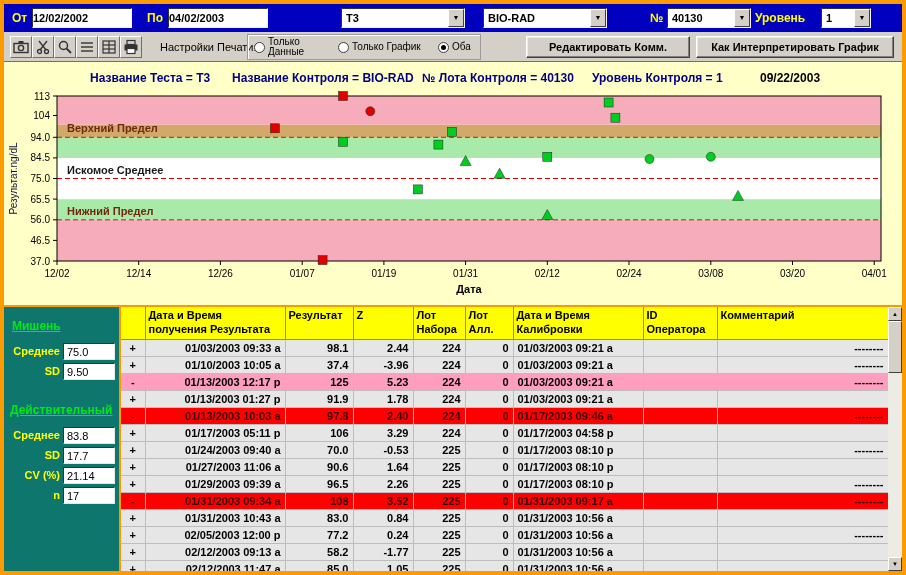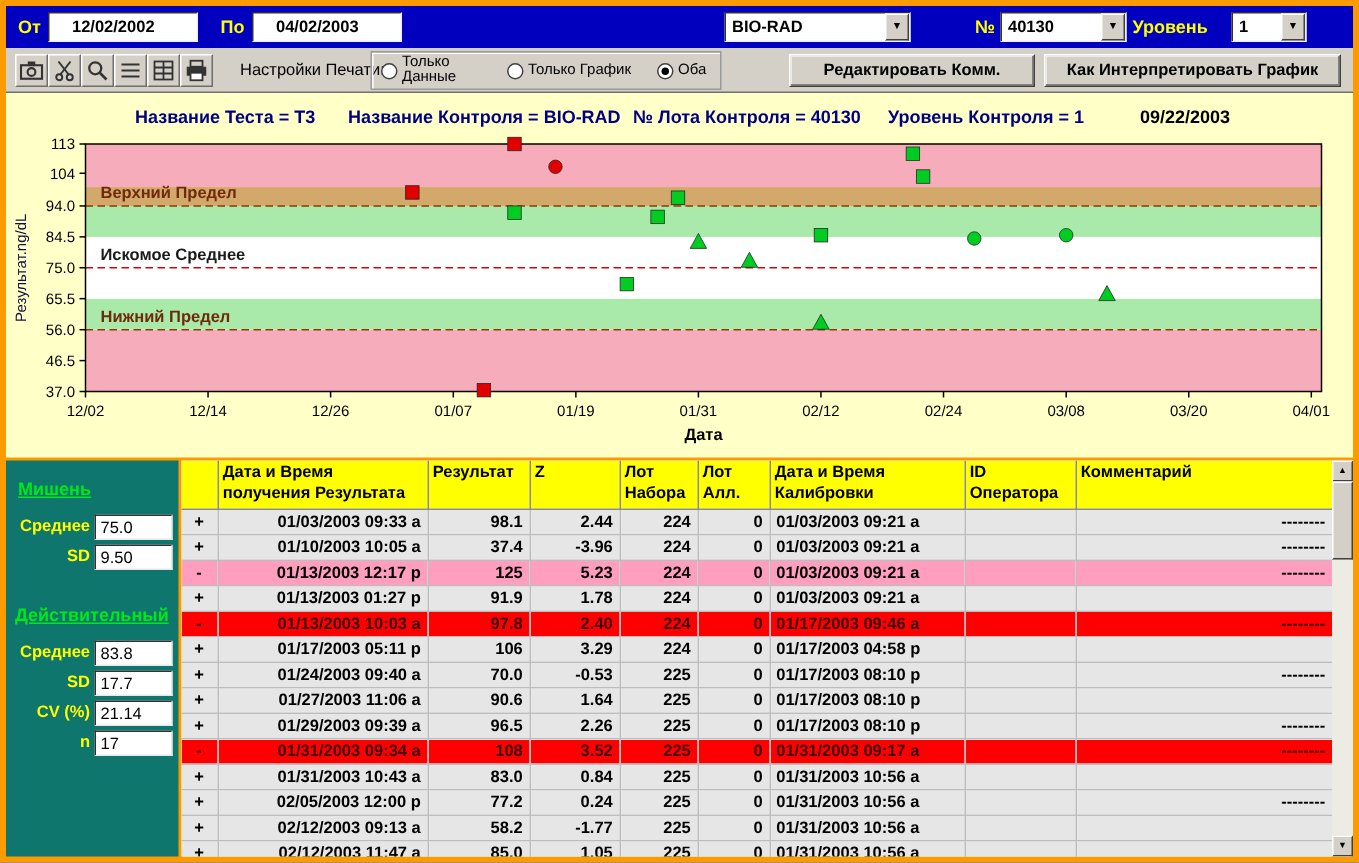--- a/index.html
+++ b/index.html
@@ -5,21 +5,21 @@
   * { margin:0; padding:0; box-sizing:border-box; }
   html,body { background:#888; }
   body { font-family:"Liberation Sans", sans-serif; }
   .window { position:relative; width:906px; height:575px; background:#FB9B00; overflow:hidden; }
 
   
   .topbar { position:absolute; left:4px; top:4px; width:898px; height:28px; background:#0000BE; }
   .tb-lbl { position:absolute; top:7px; color:#FFFF00; font-weight:bold; font-size:12px; white-space:nowrap;text-align:center; }
   .field { position:absolute; top:4px; height:20px; background:#FFFFFF; color:#000;
            border:1px solid; border-color:#303030 #F0F0F0 #F0F0F0 #303030;
-           font:bold 11px "Liberation Sans",sans-serif; padding:0 15px; }
+           font:bold 11px "Liberation Sans",sans-serif; padding:0 0; }
   .combo { position:absolute; top:4px; height:20px; background:#FFFFFF;
            border:1px solid; border-color:#303030 #F0F0F0 #F0F0F0 #303030; }
   .combo .txt { display:block; margin-right:16px; padding:3px 4px; font:bold 11px "Liberation Sans",sans-serif;
                 color:#000; white-space:nowrap; overflow:hidden; }
   .combo .btn { position:absolute; right:0; top:0; width:16px; height:18px; background:#D4D0C8;
                 border:1px solid; border-color:#FFFFFF #404040 #404040 #FFFFFF;
                 font-size:7px; line-height:16px; text-align:center; color:#000; }
 
   
   .toolbar { position:absolute; left:4px; top:32px; width:898px; height:30px; background:#D4D0C8;
@@ -83,20 +83,24 @@
 <body>
 
 <div class="window">
 
   <div class="topbar">
     <span class="tb-lbl" style="left:8px">От</span>
     <input class="field" style="left: 28px; width: 100px;" value="12/02/2002">
     <span class="tb-lbl" style="left:143px">По</span>
     <input class="field" style="left: 164px; width: 100px;" value="04/02/2003">
 
+    <div class="combo" style="left:337px;width:124px">
+      <span class="txt">T3</span>
+      <span class="btn">▼</span>
+    </div>
     <div class="combo" style="left:479px;width:124px">
       <span class="txt">BIO-RAD</span>
       <span class="btn">▼</span>
     </div>
     <span class="tb-lbl" style="left:646px">№</span>
     <div class="combo" style="left:663px;width:84px">
       <span class="txt">40130</span>
       <span class="btn">▼</span>
     </div>
     <span class="tb-lbl" style="left:751px">Уровень</span>

